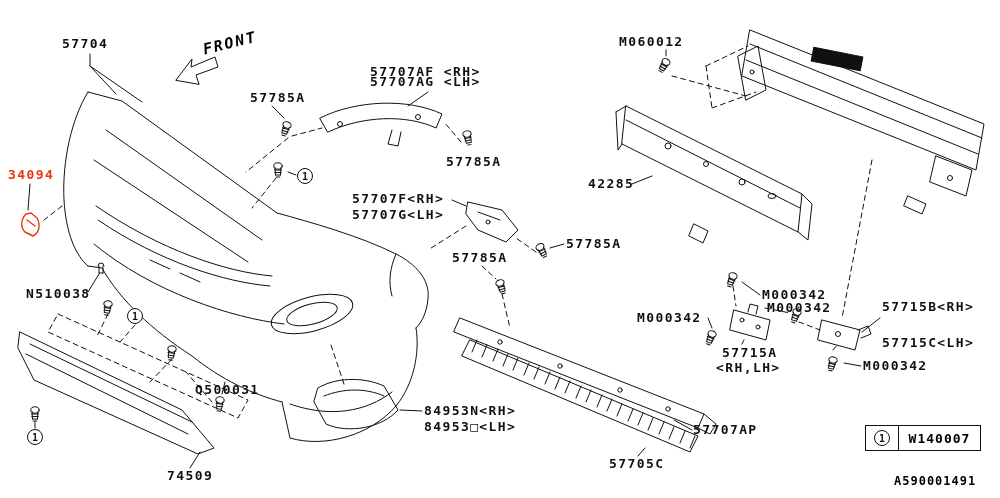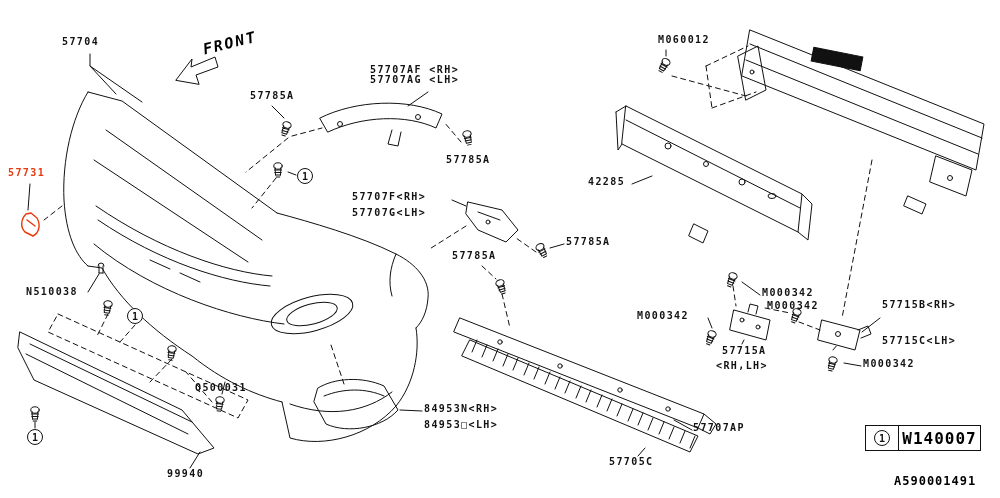--- a/index.html
+++ b/index.html
@@ -3,34 +3,34 @@
 <meta charset="utf-8">
 <style>
   html,body{margin:0;padding:0;background:#fff;}
   .stage{position:relative;width:1000px;height:498px;background:#fff;overflow:hidden;
          font-family:"DejaVu Sans Mono","Liberation Mono",monospace;}
   .stage svg{position:absolute;left:0;top:0;}
   .ln *{stroke:#111;stroke-width:1;fill:none;stroke-linecap:round;stroke-linejoin:round;}
   .ln .dash{stroke-dasharray:5 4;}
   .ln .blk{fill:#111;stroke:#111;}
   .ln .red-part{stroke:var(--hl,#e8380d);stroke-width:1.4;}
-  .lbl{position:absolute;font-size:10px;font-weight:700;letter-spacing:1.4px;color:#111;
+  .lbl{position:absolute;font-size:13px;font-weight:700;letter-spacing:1.4px;color:#111;
        white-space:nowrap;line-height:1;}
   .lbl.red{color:var(--hl,#e8380d);}
   .marker{position:absolute;width:16px;height:16px;border:1.5px solid #111;border-radius:50%;
           background:#fff;display:flex;align-items:center;justify-content:center;
           font-size:10px;font-weight:700;color:#111;box-sizing:border-box;}
   .front{position:absolute;left:201px;top:41px;font-size:15px;font-weight:700;font-style:italic;
          letter-spacing:2px;transform:rotate(-14deg);transform-origin:left top;}
   .legend{position:absolute;left:865px;top:425px;width:116px;height:26px;border:1.5px solid #111;
           display:flex;align-items:stretch;background:#fff;box-sizing:border-box;}
   .legend .cell1{width:32px;border-right:1.5px solid #111;display:flex;align-items:center;justify-content:center;}
   .legend .cell1 .marker{position:static;}
   .legend .cell2{flex:1;display:flex;align-items:center;justify-content:center;
-                 font-size:16px;font-weight:700;letter-spacing:1px;}
+                 font-size:13px;font-weight:700;letter-spacing:1px;}
   .docnum{position:absolute;left:894px;top:474px;font-size:12px;font-weight:700;letter-spacing:1px;}
 </style>
 </head>
 <body>
 
 <div class="stage">
 
   <svg class="ln" width="1000" height="498" viewBox="0 0 1000 498">
     <defs>
       <g id="bolt">
@@ -205,41 +205,41 @@
     </g>
   </svg>
 
   <div class="front">FRONT</div>
 
   <div class="lbl" style="left:62px;top:37px">57704</div>
   <div class="lbl" style="left:250px;top:91px">57785A</div>
   <div class="lbl" style="left:370px;top:65px">57707AF &lt;RH&gt;</div>
   <div class="lbl" style="left:370px;top:75px">57707AG &lt;LH&gt;</div>
   <div class="lbl" style="left:446px;top:155px">57785A</div>
-  <div class="lbl" style="left:658px;top:35px">M060012</div>
+  <div class="lbl" style="left:619px;top:35px">M060012</div>
   <div class="lbl" style="left:588px;top:177px">42285</div>
-  <div class="lbl red" style="left:8px;top:168px">57731</div>
+  <div class="lbl red" style="left:8px;top:168px">34094</div>
   <div class="lbl" style="left:352px;top:192px">57707F&lt;RH&gt;</div>
   <div class="lbl" style="left:352px;top:208px">57707G&lt;LH&gt;</div>
   <div class="lbl" style="left:566px;top:237px">57785A</div>
   <div class="lbl" style="left:452px;top:251px">57785A</div>
   <div class="lbl" style="left:26px;top:287px">N510038</div>
   <div class="lbl" style="left:762px;top:288px">M000342</div>
   <div class="lbl" style="left:767px;top:301px">M000342</div>
   <div class="lbl" style="left:637px;top:311px">M000342</div>
   <div class="lbl" style="left:882px;top:300px">57715B&lt;RH&gt;</div>
   <div class="lbl" style="left:882px;top:336px">57715C&lt;LH&gt;</div>
   <div class="lbl" style="left:722px;top:346px">57715A</div>
   <div class="lbl" style="left:716px;top:361px">&lt;RH,LH&gt;</div>
   <div class="lbl" style="left:863px;top:359px">M000342</div>
   <div class="lbl" style="left:195px;top:383px">Q500031</div>
   <div class="lbl" style="left:424px;top:404px">84953N&lt;RH&gt;</div>
   <div class="lbl" style="left:424px;top:420px">84953□&lt;LH&gt;</div>
   <div class="lbl" style="left:693px;top:423px">57707AP</div>
-  <div class="lbl" style="left:167px;top:469px">99940</div>
+  <div class="lbl" style="left:167px;top:469px">74509</div>
   <div class="lbl" style="left:609px;top:457px">57705C</div>
 
   <div class="marker" style="left:297px;top:168px">1</div>
   <div class="marker" style="left:127px;top:308px">1</div>
   <div class="marker" style="left:27px;top:429px">1</div>
 
   <div class="legend">
     <div class="cell1">
       <div class="marker">1</div>
     </div>

